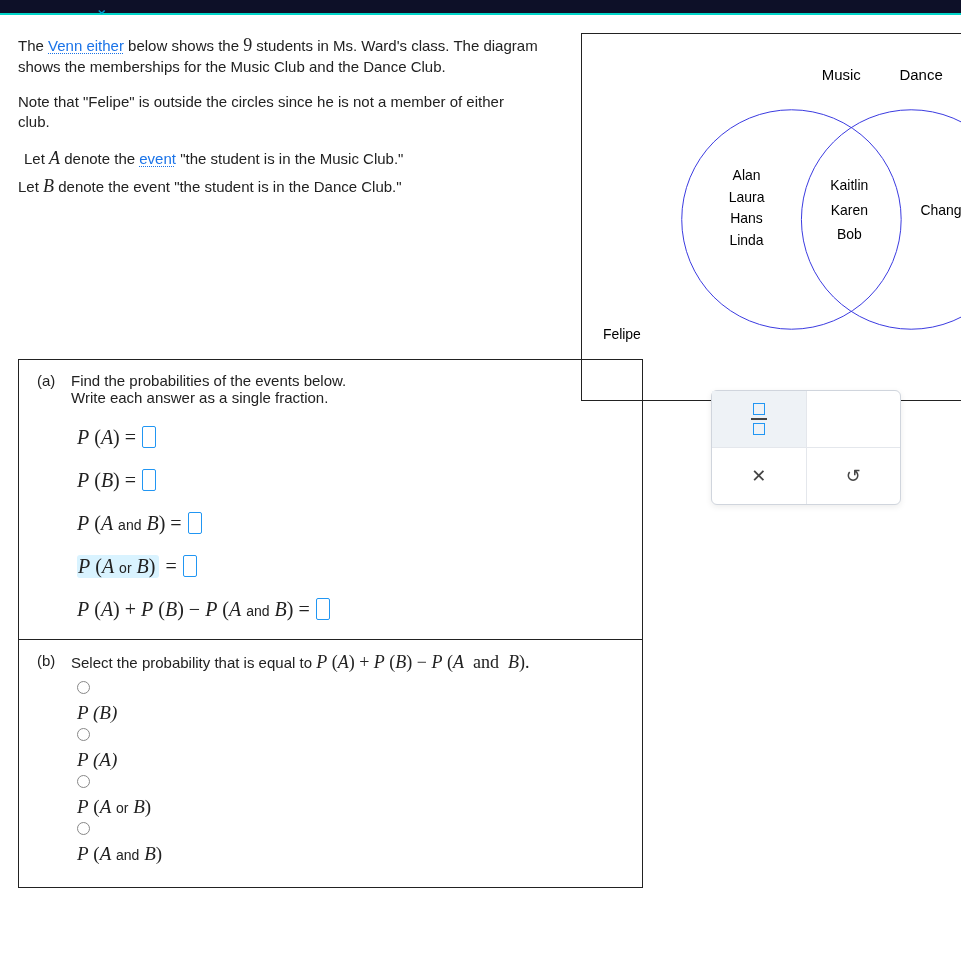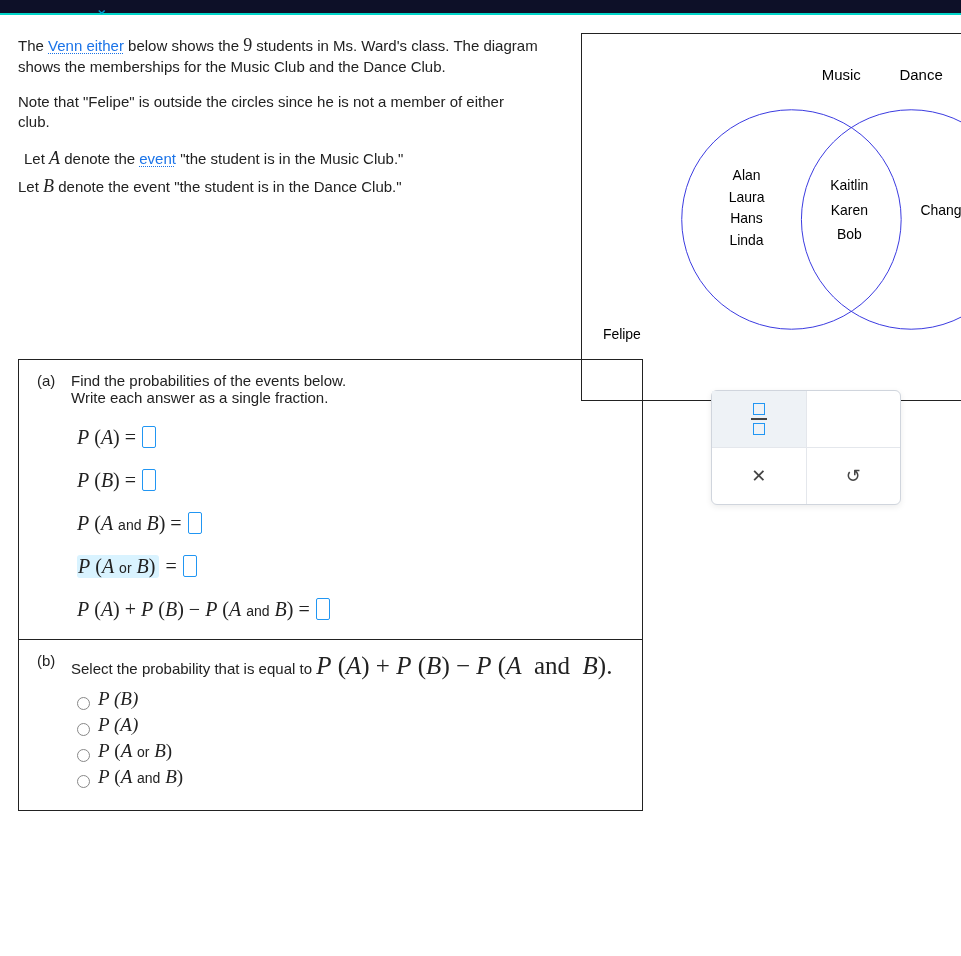--- a/index.html
+++ b/index.html
@@ -72,25 +72,26 @@
     display: inline-block;
     width: 14px;
     height: 22px;
     border: 1.5px solid #2196f3;
     border-radius: 2px;
     vertical-align: middle;
   }
   .opts { margin: 8px 0 0 40px; }
   .opt {
     display: flex;
-    align-items: flex-end;
+    align-items: flex-start;
     gap: 8px;
     margin: 4px 0;
     font-family: 'Times New Roman', serif;
     font-size: 19px;
+    flex-direction: column;
   }
   .opt .sm { font-family: Arial; font-size: 14px; }
   .radio {
     width: 13px; height: 13px;
     border: 1px solid #888;
     border-radius: 50%;
     flex-shrink: 0;
   }
   .toolbox {
     position: absolute;
@@ -228,21 +229,21 @@
       <div class="qline">
         <span><i>P</i> (<i>A</i>) + <i>P</i> (<i>B</i>) − <i>P</i> (<i>A</i> <span class="sm">and</span> <i>B</i>) =</span>
         <span class="slot"></span>
       </div>
     </div>
 
     <div class="part">
       <div class="plabel">
         <span class="tag">(b)</span>
         <span>
-          <span>Select the probability that is equal to </span><span style="font-family:'Times New Roman',serif;font-size:25px;"><i>P</i> (<i>A</i>) + <i>P</i> (<i>B</i>) − <i>P</i> (<i>A</i> &nbsp;<span class="sm">and</span>&nbsp; <i>B</i>).</span>
+          <span>Select the probability that is equal to </span><span style="font-family:'Times New Roman',serif;font-size:18px;"><i>P</i> (<i>A</i>) + <i>P</i> (<i>B</i>) − <i>P</i> (<i>A</i> &nbsp;<span class="sm">and</span>&nbsp; <i>B</i>).</span>
         </span>
       </div>
       <div class="opts">
         <div class="opt">
           <span class="radio"></span>
           <span style="font-style:italic;">P (B)</span>
         </div>
         <div class="opt">
           <span class="radio"></span>
           <span style="font-style:italic;">P (A)</span>

